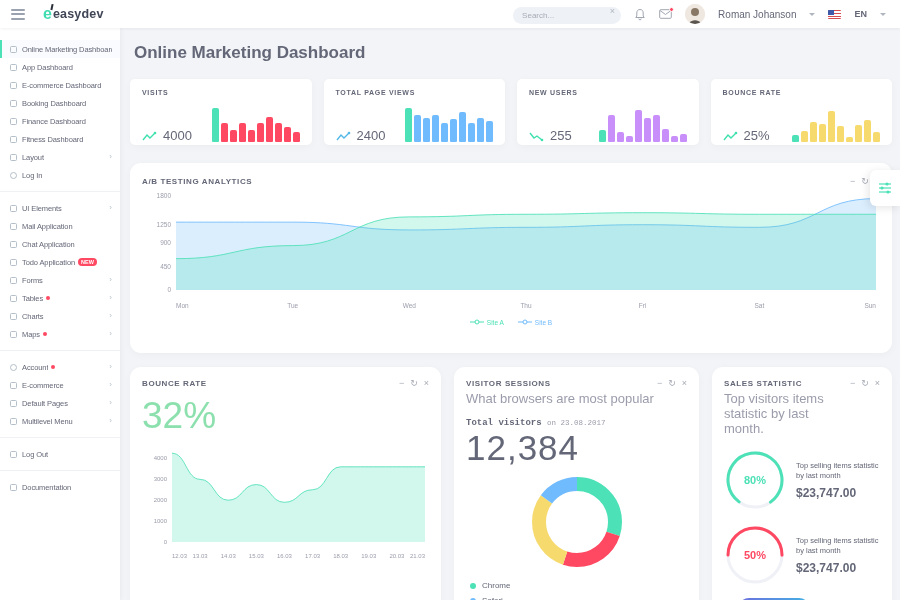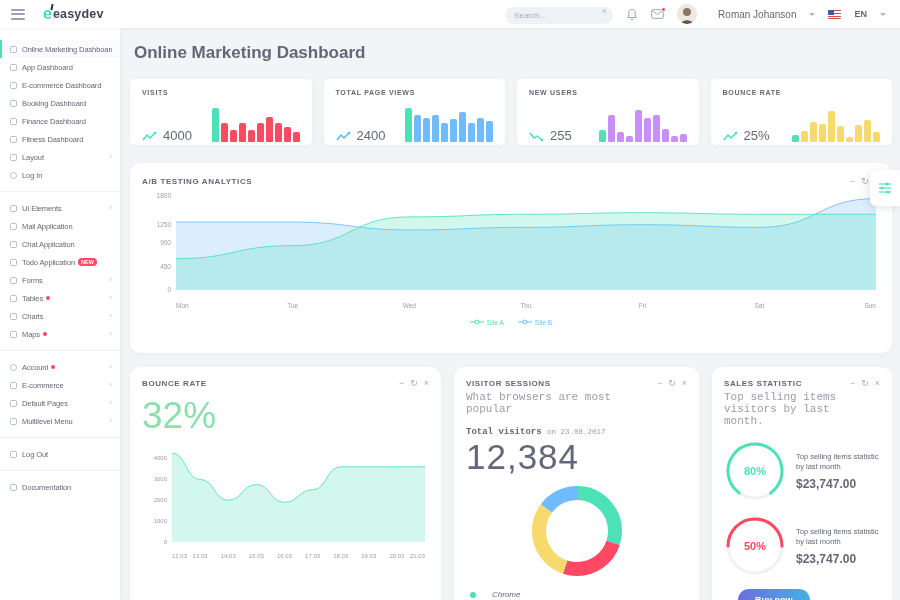--- a/index.html
+++ b/index.html
@@ -20,21 +20,21 @@
   .topbar-right { margin-left:auto; display:flex; align-items:center; gap:13px; padding-right:14px; }
   .search-wrap { position:relative; }
   .search-wrap input { width:108px; height:17px; border:none; background:#eef1f6; border-radius:9px;
     font-size:8px; padding:0 16px 0 9px; color:#646777; outline:none; }
   .search-wrap input::placeholder { color:#a7abb5; }
   .search-clear { position:absolute; right:6px; top:2px; font-size:9px; color:#b0b6c0; cursor:pointer; }
   .tb-icon { cursor:pointer; position:relative; display:flex; align-items:center; }
   .dot-badge { position:absolute; top:-2px; right:-2px; width:5px; height:5px; border-radius:50%;
     background:#ff4861; border:1px solid #fff; }
   .avatar { width:20px; height:20px; border-radius:50%; overflow:hidden; cursor:pointer; background:#efe8e0; }
-  .user-name { font-size:10px; color:#646777; cursor:pointer;margin-left:8px; }
+  .user-name { font-size:10px; color:#646777; cursor:pointer; }
   .caret { width:0; height:0; border-left:3px solid transparent; border-right:3px solid transparent;
     border-top:3.5px solid #b0b6c0; cursor:pointer; }
   .flag { position:relative; width:13px; height:9px; border-radius:1px; overflow:hidden;
     background:repeating-linear-gradient(180deg,#d64b52 0 1.4px,#fff 1.4px 2.8px); }
   .flag::before { content:""; position:absolute; left:0; top:0; width:6px; height:5px; background:#3f5aa8; }
   .lang { font-size:9px; font-weight:600; color:#646777; cursor:pointer; }
 
   
   .sidebar { position:absolute; left:0; top:28px; width:120px; height:572px; background:#fff;
     box-shadow:1px 0 5px rgba(0,0,0,.05); z-index:20; padding-top:12px; }
@@ -50,21 +50,21 @@
     border-radius:5px; margin-left:3px; flex:none; }
   .side-divider { height:1px; background:#eff1f5; margin:7px 0; }
 
   
   .main { position:absolute; left:120px; top:28px; width:780px; height:572px;
     padding:10px 8px 0 10px; overflow:hidden; }
   .page-title { font-size:17px; font-weight:700; color:#646777; margin:5px 0 16px 4px; }
   .panel { background:#fff; border-radius:11px; box-shadow:0 2px 8px rgba(0,0,0,.03); }
   .panel-head { display:flex; align-items:flex-start; }
   .panel-title { font-size:8px; font-weight:700; letter-spacing:.6px; color:#646777; text-transform:uppercase; }
-  .panel-sub { font-size:11px; color:#9b9cab; margin-top:3px;font-family:Liberation Mono, monospace; }
+  .panel-sub { font-size:13px; color:#9b9cab; margin-top:3px; }
   .panel-icons { margin-left:auto; display:flex; gap:6px; color:#a7abb5; }
   .panel-icons span { cursor:pointer; font-size:9px; line-height:9px; }
 
   
   .stats { display:grid; grid-template-columns:repeat(4,1fr); gap:12px; margin-bottom:18px; }
   .stat-card { background:#fff; border-radius:5px; padding:10px 12px 9px; height:66px;
     box-shadow:0 2px 8px rgba(0,0,0,.03); }
   .stat-title { font-size:7px; font-weight:700; letter-spacing:.7px; color:#646777; }
   .stat-row { display:flex; align-items:flex-end; margin-top:12px; }
   .stat-val { font-size:13px; color:#646777; margin-left:6px; line-height:13px; }
@@ -78,21 +78,21 @@
 
   
   .bottom { display:grid; grid-template-columns:311px 245px 180px; gap:13px; }
   .bcard { padding:12px; height:250px; }
   .big-green { font-size:37px; font-weight:400; color:#8ce0ad; margin:8px 0 2px; line-height:40px; }
   .total-line { margin-top:12px; font-size:9px; font-weight:700; color:#646777;font-family:Liberation Mono, monospace; }
   .total-line .dim { font-weight:400; font-size:7.5px; color:#9b9cab; }
   .big-num { font-size:35px; font-weight:300; color:#646777; line-height:40px; letter-spacing:1px; }
   .donut-wrap { display:flex; justify-content:center; margin-top:2px; }
   .pie-legend { margin-top:4px; padding-left:4px; }
-  .pie-legend .legend-row { display:flex; align-items:center; gap:16px; height:15px; font-size:8px; color:#646777;font-style:italic; }
+  .pie-legend .legend-row { display:flex; align-items:center; gap:6px; height:15px; font-size:8px; color:#646777; }
   .pie-legend .dotc { width:6px; height:6px; border-radius:50%; }
 
   
   .ring-row { display:flex; align-items:center; margin-top:13px; }
   .ring-box { position:relative; width:62px; height:62px; flex:none; }
   .ring-box span { position:absolute; left:0; top:0; width:62px; height:62px; display:flex;
     align-items:center; justify-content:center; font-size:11px; font-weight:600; }
   .ring-text { margin-left:10px; }
   .ring-desc { font-size:7.5px; color:#646777; line-height:10px; width:88px; }
   .ring-amount { font-size:12px; font-weight:600; color:#646777; margin-top:5px; }
@@ -464,21 +464,21 @@
             <span class="dotc" style="background: rgb(112, 187, 253);"></span>
             <span>Safari</span>
           </div>
         </div>
     </div>
 
     <div class="panel bcard">
       <div class="panel-head">
         <div>
           <div class="panel-title">SALES STATISTIC</div>
-          <div class="panel-sub">Top selling items visitors by last month.</div>
+          <div class="panel-sub">Top visitors items statistic by last month.</div>
         </div>
         <div class="panel-icons" id="sales-icons">
             <span>−</span>
             <span>↻</span>
             <span>×</span>
           </div>
       </div>
       <div id="rings"><div class="ring-row">
             <div class="ring-box"><svg width="62" height="62" viewBox="0 0 62 62">
                 <circle cx="31" cy="31" r="27" fill="none" stroke="#f0f1f7" stroke-width="3"></circle>

